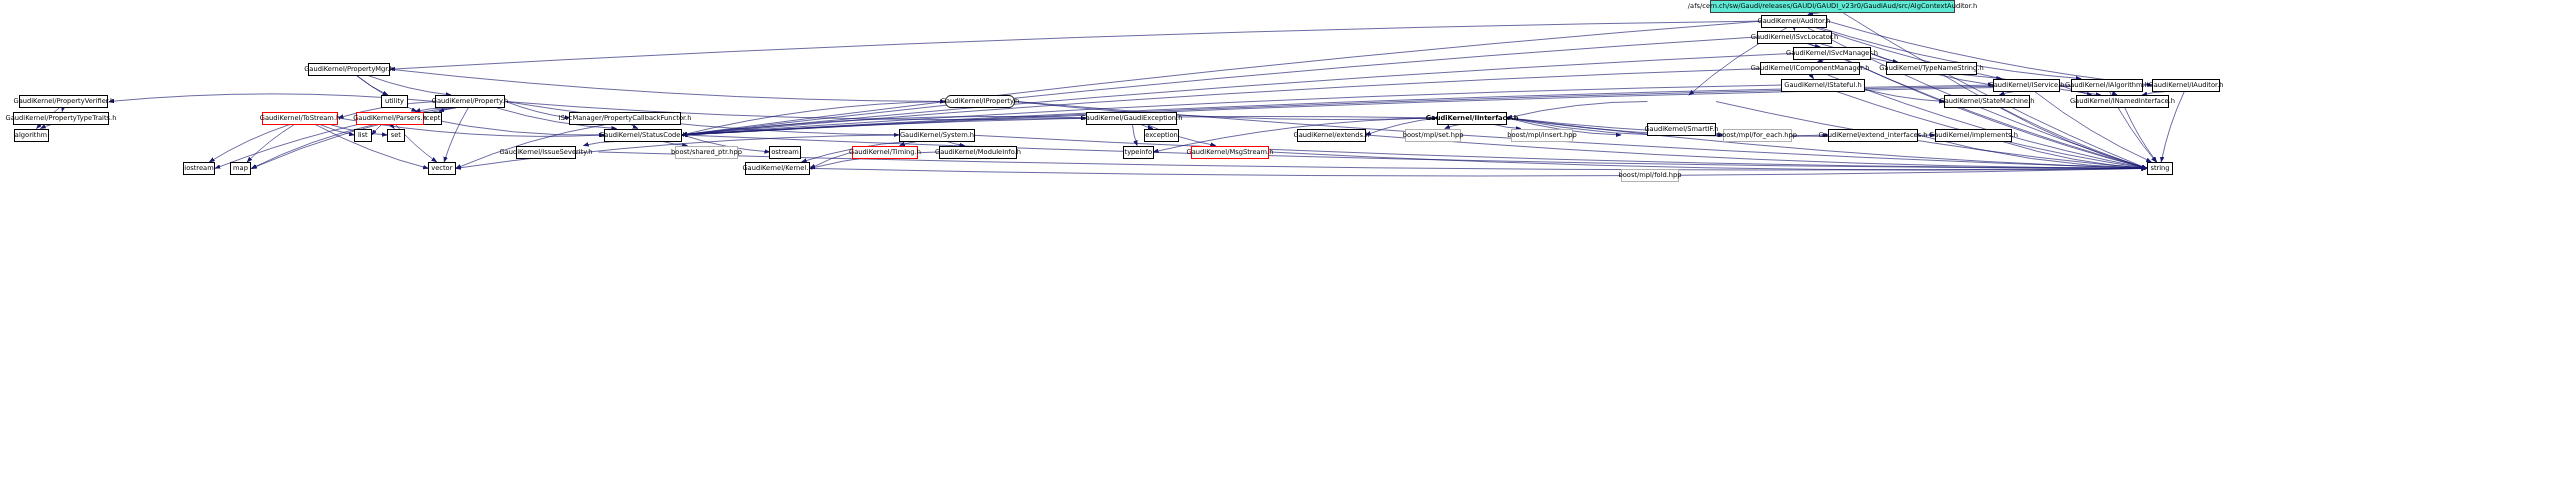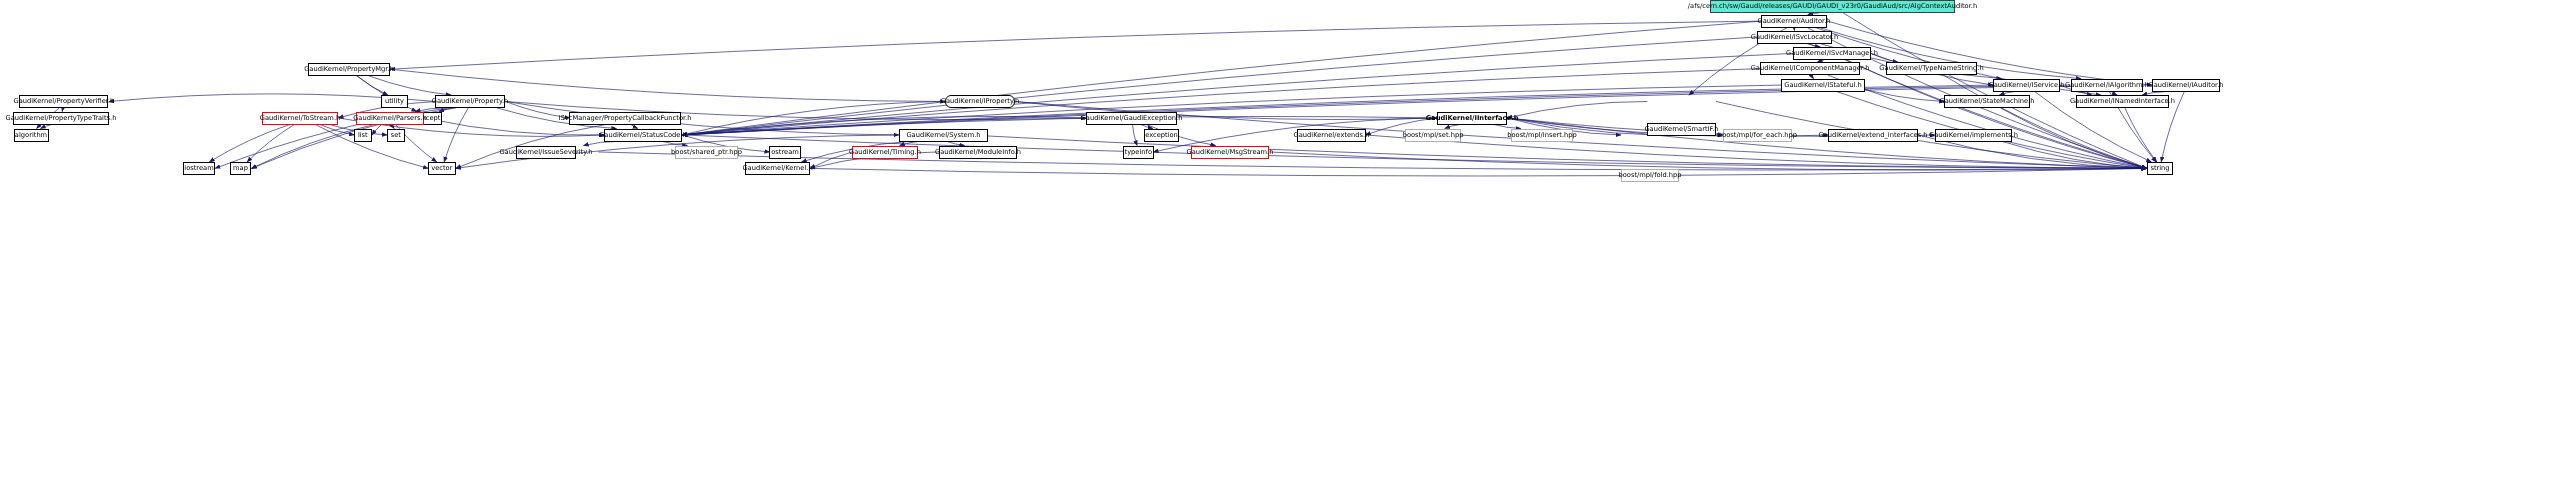--- a/index.html
+++ b/index.html
@@ -152,21 +152,21 @@
     <div class="node" style="left: 945px; top: 95px; width: 70px; border-radius: 6px;">GaudiKernel/IProperty.h</div>
     <div class="node" style="left: 1647px; top: 95px; width: 69px; margin-top: 28px;">GaudiKernel/SmartIF.h</div>
     <div class="node red" style="left: 262px; top: 112px; width: 76px;">GaudiKernel/ToStream.h</div>
     <div class="node red" style="left: 356px; top: 112px; width: 68px;">GaudiKernel/Parsers.h</div>
     <div class="node" style="left: 569px; top: 112px; width: 112px;">ISvcManager/PropertyCallbackFunctor.h</div>
     <div class="node" style="left: 1086px; top: 112px; width: 91px;">GaudiKernel/GaudiException.h</div>
     <div class="node" style="left: 1437px; top: 112px; width: 70px; font-weight: bold;">GaudiKernel/IInterface.h</div>
     <div class="node" style="left: 354px; top: 129px; width: 17.6px;">list</div>
     <div class="node" style="left: 387px; top: 129px; width: 17.6px;">set</div>
     <div class="node" style="left: 604px; top: 129px; width: 78px;">GaudiKernel/StatusCode.h</div>
-    <div class="node" style="left: 899px; top: 129px; width: 89px; text-align: right;">GaudiKernel/System.h</div>
+    <div class="node" style="left: 899px; top: 129px; width: 76px; text-align: right;">GaudiKernel/System.h</div>
     <div class="node" style="left: 1144px; top: 129px; width: 35px;">exception</div>
     <div class="node" style="left: 1297px; top: 129px; width: 69px;">GaudiKernel/extends.h</div>
     <div class="node gray" style="left: 1405px; top: 129px; width: 56px;">boost/mpl/set.hpp</div>
     <div class="node gray" style="left: 1511px; top: 129px; width: 62px;">boost/mpl/insert.hpp</div>
     <div class="node gray" style="left: 1621px; top: 129px; width: 58px; margin-top: 40px;">boost/mpl/fold.hpp</div>
     <div class="node gray" style="left: 1723px; top: 129px; width: 69px;">boost/mpl/for_each.hpp</div>
     <div class="node" style="left: 1828px; top: 129px; width: 90px;">GaudiKernel/extend_interfaces.h</div>
     <div class="node" style="left: 1935px; top: 129px; width: 77px;">GaudiKernel/implements.h</div>
     <div class="node" style="left: 516px; top: 146px; width: 60px;">GaudiKernel/IssueSeverity.h</div>
     <div class="node gray" style="left: 675px; top: 146px; width: 63px;">boost/shared_ptr.hpp</div>

